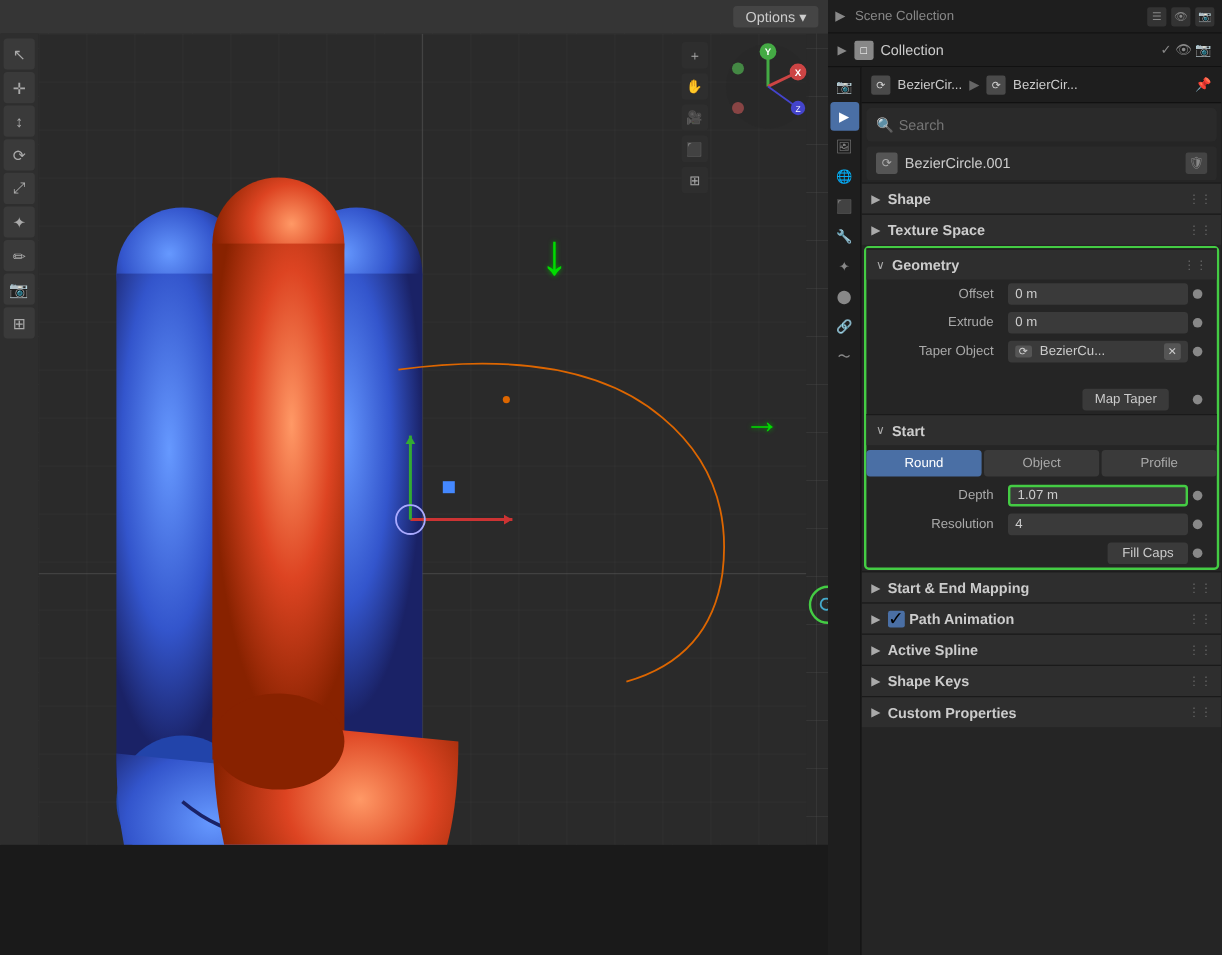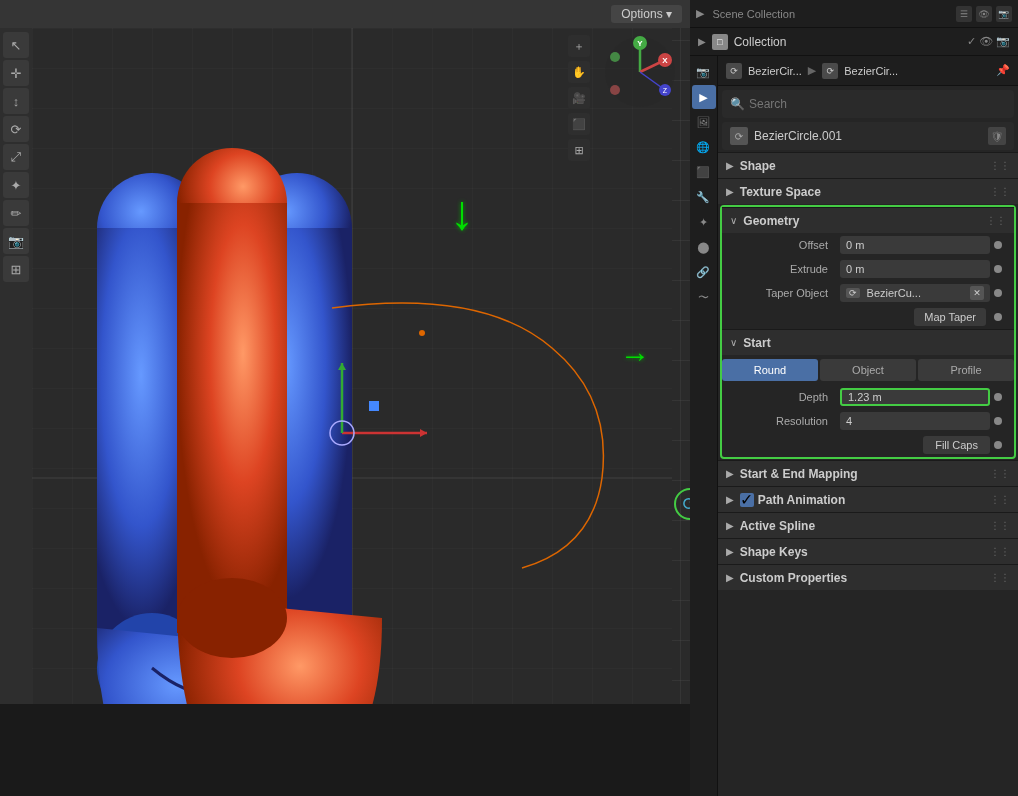--- a/index.html
+++ b/index.html
@@ -54,21 +54,21 @@
     .prop-dot { width: 8px; height: 8px; background: #888; border-radius: 50%; margin-left: auto; flex-shrink: 0; }
 
     
     .taper-obj-value { background: #3a3a3a; border-radius: 3px; height: 18px; flex: 1; display: flex; align-items: center; padding: 0 6px; font-size: 11px; color: #ccc; cursor: pointer; gap: 4px; }
     .taper-x-btn { background: #555; border: none; color: #ccc; width: 14px; height: 14px; border-radius: 2px; display: flex; align-items: center; justify-content: center; font-size: 9px; cursor: pointer; margin-left: auto; }
 
     
     .prop-dropdown { background: #3a3a3a; border-radius: 3px; height: 18px; flex: 1; display: flex; align-items: center; padding: 0 6px; font-size: 11px; color: #ccc; cursor: pointer; justify-content: space-between; }
 
     
-    .map-taper-row { display: flex; align-items: center; height: 24px; padding: 0 12px 0 24px; justify-content: space-between; gap: 4px; }
+    .map-taper-row { display: flex; align-items: center; height: 24px; padding: 0 12px 0 24px; justify-content: space-between; gap: 16px; margin-top: 16px; }
 
     
     .bevel-header { background: #2e2e2e; height: 26px; display: flex; align-items: center; padding: 0 8px; cursor: pointer; border-top: 1px solid #1a1a1a; }
     .bevel-tabs { display: flex; gap: 2px; padding: 4px 0; }
     .bevel-tab { flex: 1; height: 22px; border-radius: 3px; display: flex; align-items: center; justify-content: center; font-size: 11px; cursor: pointer; border: none; }
     .bevel-tab.active { background: #4a6fa5; color: #fff; }
     .bevel-tab.inactive { background: #3a3a3a; color: #aaa; }
 
     
     .depth-value { background: #3a3a3a; border-radius: 3px; height: 18px; flex: 1; display: flex; align-items: center; padding: 0 6px; font-size: 11px; color: #ccc; cursor: pointer; border: 2px solid #44cc44; }
@@ -328,21 +328,21 @@
         </div>
 
         <div class="bevel-tabs">
           <button class="bevel-tab active">Round</button>
           <button class="bevel-tab inactive">Object</button>
           <button class="bevel-tab inactive">Profile</button>
         </div>
 
         <div class="prop-row">
           <span class="prop-label">Depth</span>
-          <div class="depth-value">1.23 m</div>
+          <div class="depth-value">1.07 m</div>
           <div class="prop-dot"></div>
         </div>
 
         <div class="prop-row">
           <span class="prop-label">Resolution</span>
           <div class="prop-value">4</div>
           <div class="prop-dot"></div>
         </div>
 
         <div class="fill-caps-row">

